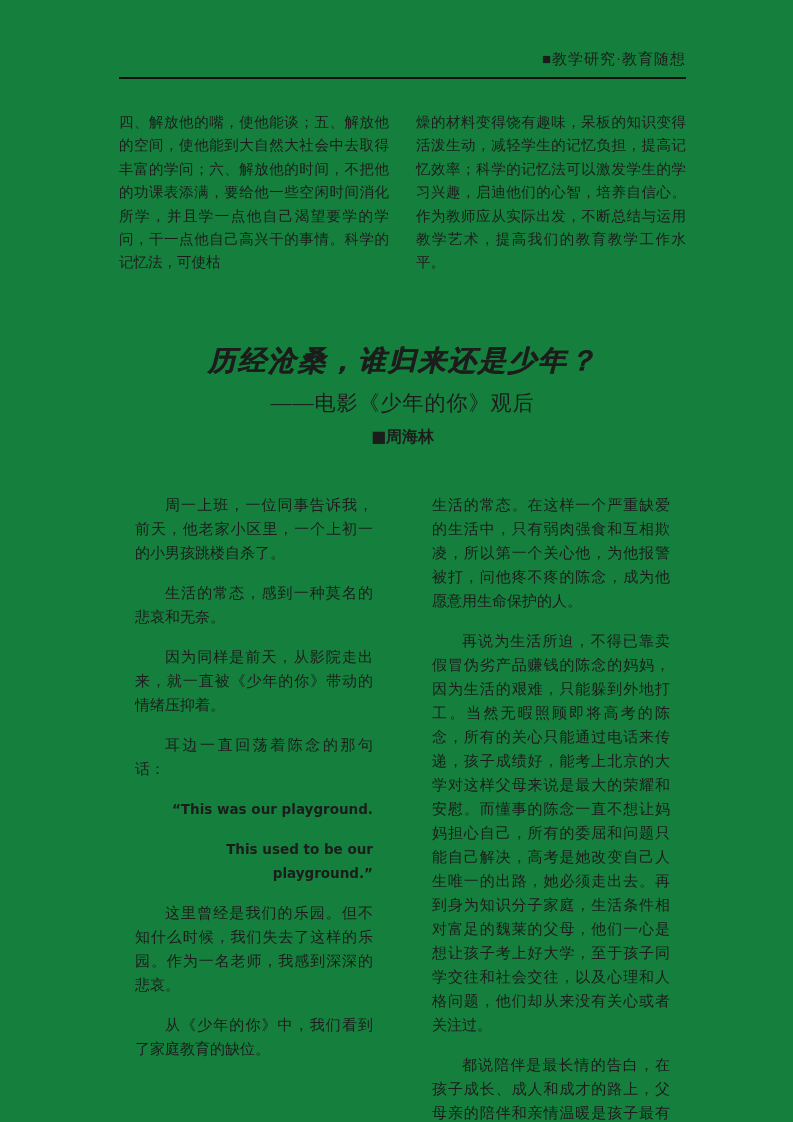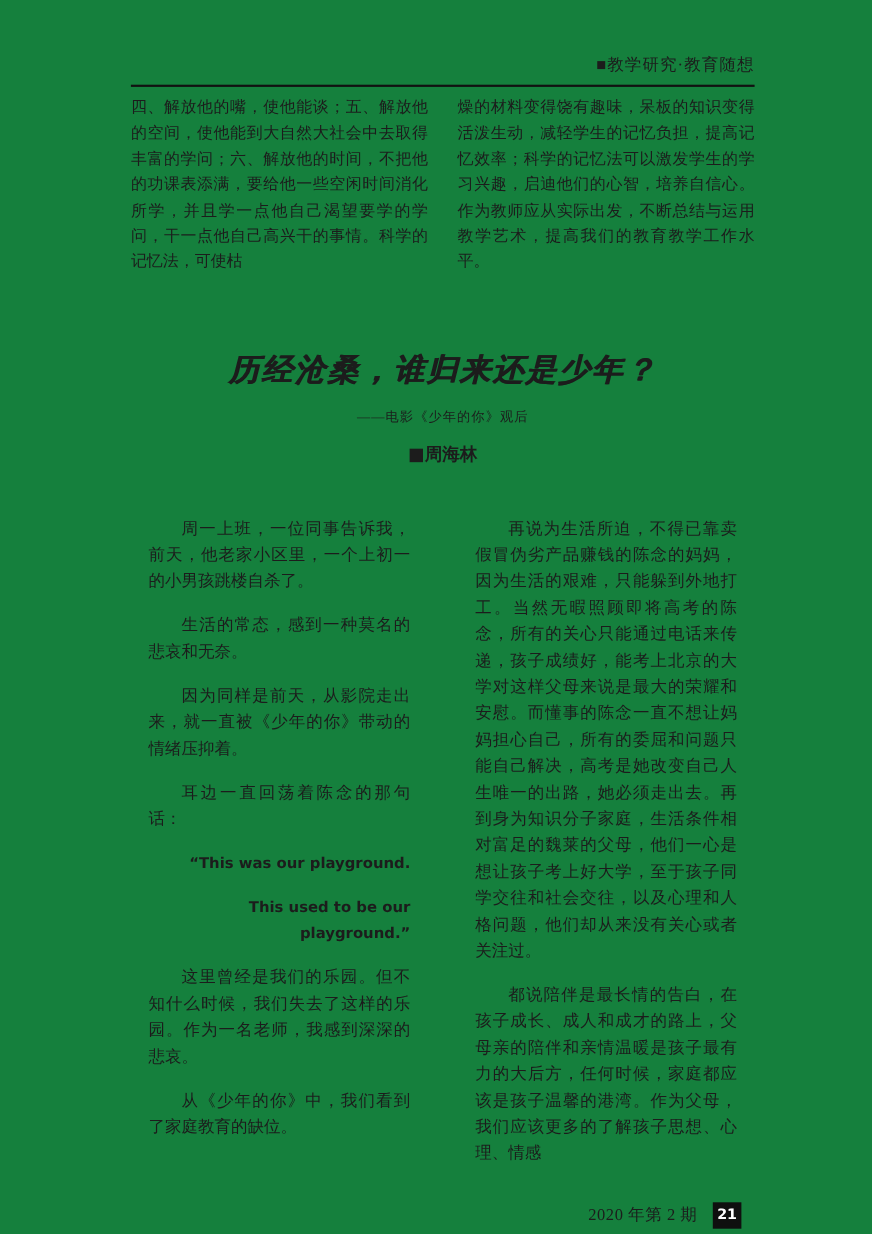--- a/index.html
+++ b/index.html
@@ -31,41 +31,41 @@
   .header-rule {
     margin-top: 8px;
     height: 2px;
     background: #111111;
     width: 100%;
   }
   .two-cols {
     display: flex;
     justify-content: space-between;
   }
-  .top-cols { margin-top: 8px; }
+  .top-cols { margin-top: 32px; }
   .col {
     width: 270px;
     text-align: justify;
     font-size: 14.5px;
   }
   .top-cols .col { line-height: 23.4px; }
   .top-cols .col p { margin: 0; text-indent: 0; }
   .title-block { margin-top: 68px; text-align: center; }
   .article-title {
     font-size: 28px;
     font-weight: bold;
     letter-spacing: 2px;
     margin: 0;
     font-style: italic;
     text-shadow: 0.8px 0 0 currentColor;
     line-height: 36px;
   }
   .article-subtitle {
     margin: 10px 0 0 0;
-    font-size: 12px;
+    font-size: 21px;
     line-height: 28px;
     letter-spacing: 1px;
     font-weight: normal;
   }
   .article-author {
     margin: 8px 0 0 0;
     font-size: 16px;
     line-height: 24px;
     font-weight: bold;
     font-family: "DejaVu Sans", "Liberation Sans", sans-serif;
@@ -132,20 +132,21 @@
           <p class="para indent">周一上班，一位同事告诉我，前天，他老家小区里，一个上初一的小男孩跳楼自杀了。</p>
           <p class="para indent">生活的常态，感到一种莫名的悲哀和无奈。</p>
           <p class="para indent">因为同样是前天，从影院走出来，就一直被《少年的你》带动的情绪压抑着。</p>
           <p class="para indent">耳边一直回荡着陈念的那句话：</p>
           <p class="para english">“This was our playground.</p>
           <p class="para english">This used to be our playground.”</p>
           <p class="para indent">这里曾经是我们的乐园。但不知什么时候，我们失去了这样的乐园。作为一名老师，我感到深深的悲哀。</p>
           <p class="para indent">从《少年的你》中，我们看到了家庭教育的缺位。</p>
         </div>
       <div class="col">
+          <p class="para continuation">生活的常态。在这样一个严重缺爱的生活中，只有弱肉强食和互相欺凌，所以第一个关心他，为他报警被打，问他疼不疼的陈念，成为他愿意用生命保护的人。</p>
           <p class="para indent">再说为生活所迫，不得已靠卖假冒伪劣产品赚钱的陈念的妈妈，因为生活的艰难，只能躲到外地打工。当然无暇照顾即将高考的陈念，所有的关心只能通过电话来传递，孩子成绩好，能考上北京的大学对这样父母来说是最大的荣耀和安慰。而懂事的陈念一直不想让妈妈担心自己，所有的委屈和问题只能自己解决，高考是她改变自己人生唯一的出路，她必须走出去。再到身为知识分子家庭，生活条件相对富足的魏莱的父母，他们一心是想让孩子考上好大学，至于孩子同学交往和社会交往，以及心理和人格问题，他们却从来没有关心或者关注过。</p>
           <p class="para indent">都说陪伴是最长情的告白，在孩子成长、成人和成才的路上，父母亲的陪伴和亲情温暖是孩子最有力的大后方，任何时候，家庭都应该是孩子温馨的港湾。作为父母，我们应该更多的了解孩子思想、心理、情感</p>
         </div>
     </div>
 
     <div class="footer-row">
       <span class="footer-issue">2020 年第 2 期</span>
       <span class="page-badge">21</span>
     </div>
 

